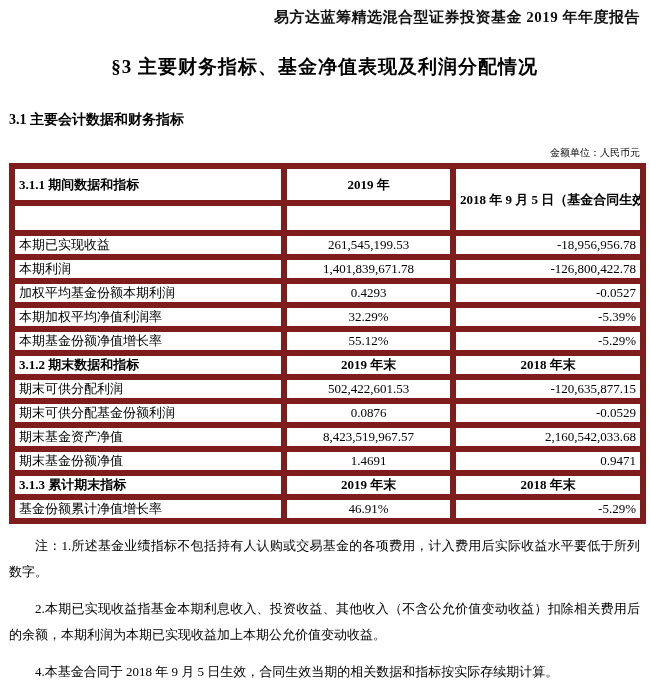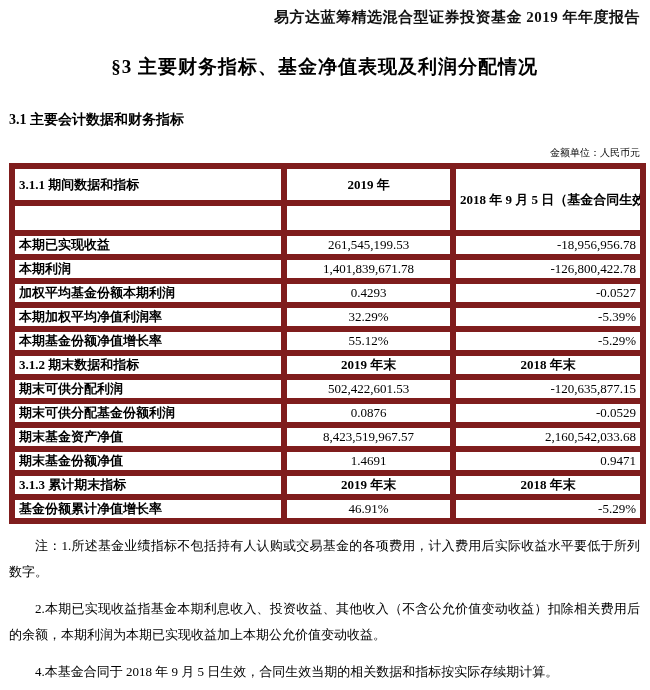--- a/index.html
+++ b/index.html
@@ -30,21 +30,21 @@
     border-collapse: collapse; table-layout: fixed; width: 631px;
   }
   table.fin td {
     border: 6px solid #7f1d1d; padding: 0 4px; height: 23px;
     overflow: hidden; white-space: nowrap; vertical-align: middle;
   }
   table.fin tr.hr1 td { height: 37px; font-weight: bold; }
   table.fin tr.hr2 td { height: 30px; }
   td.c { text-align: center; }
   td.r { text-align: right; padding-right: 5px; }
-  td.label { text-align: left; font-weight: bold; }
+  td.label { text-align: left; }
   td.col3-hdr {
     white-space: normal; text-align: center; line-height: 21px;
     padding: 2px 6px; font-weight: bold;
   }
   tr.section-row td { font-weight: bold; }
   .notes { margin-top: 9px; }
   .notes p {
     margin: 0 0 11px 0; text-indent: 2em; line-height: 26px;
     text-align: justify;
   }

